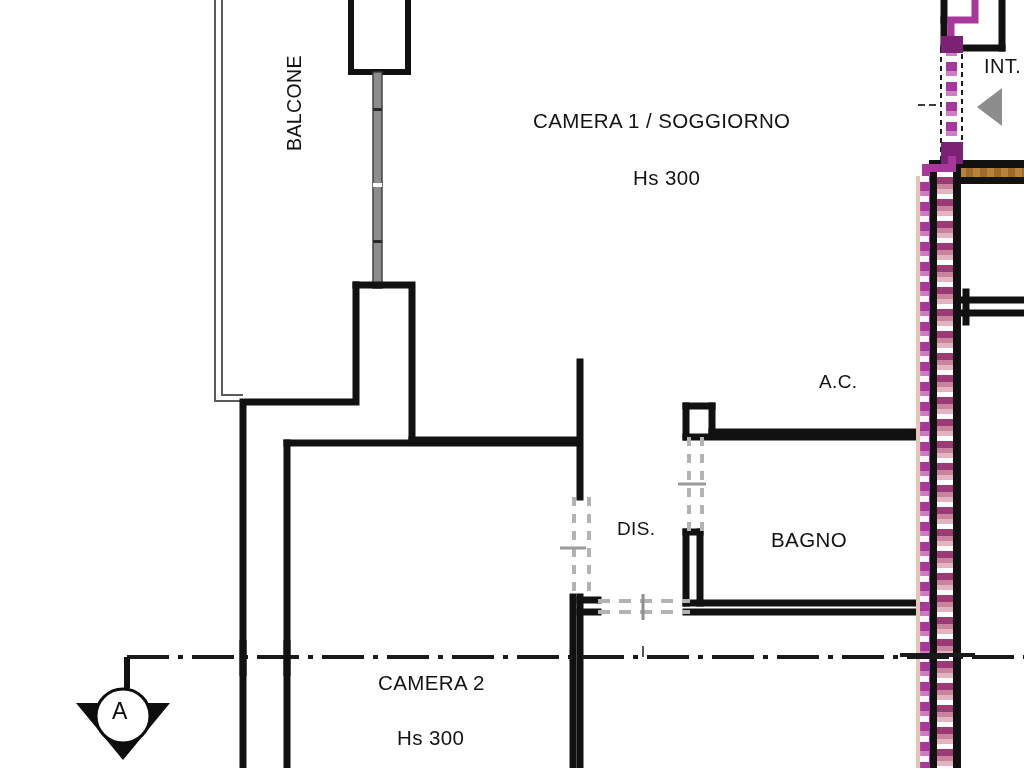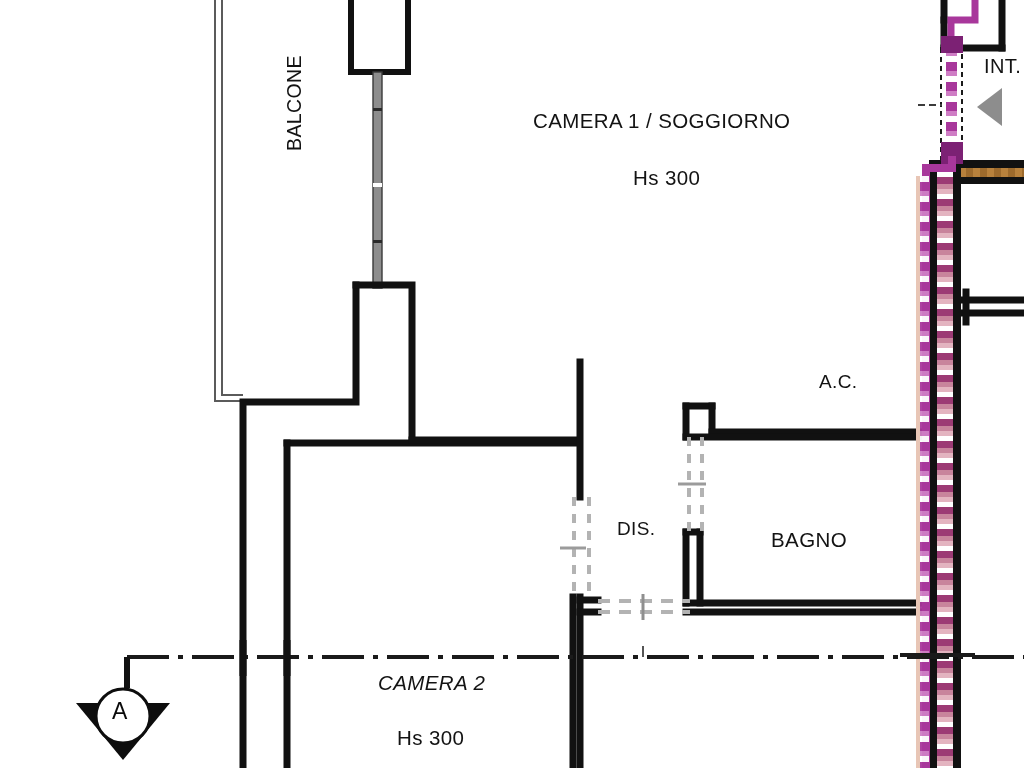--- a/index.html
+++ b/index.html
@@ -42,21 +42,20 @@
   }
   .lbl-camera1-hs {
     left: 633px;
     top: 166px;
     font-size: 20.5px;
   }
   .lbl-camera2 {
     left: 378px;
     top: 671px;
     font-size: 20.5px;
-    font-style: italic;
   }
   .lbl-camera2-hs {
     left: 397px;
     top: 726px;
     font-size: 20.5px;
   }
   .lbl-bagno {
     left: 771px;
     top: 528px;
     font-size: 20.5px;

